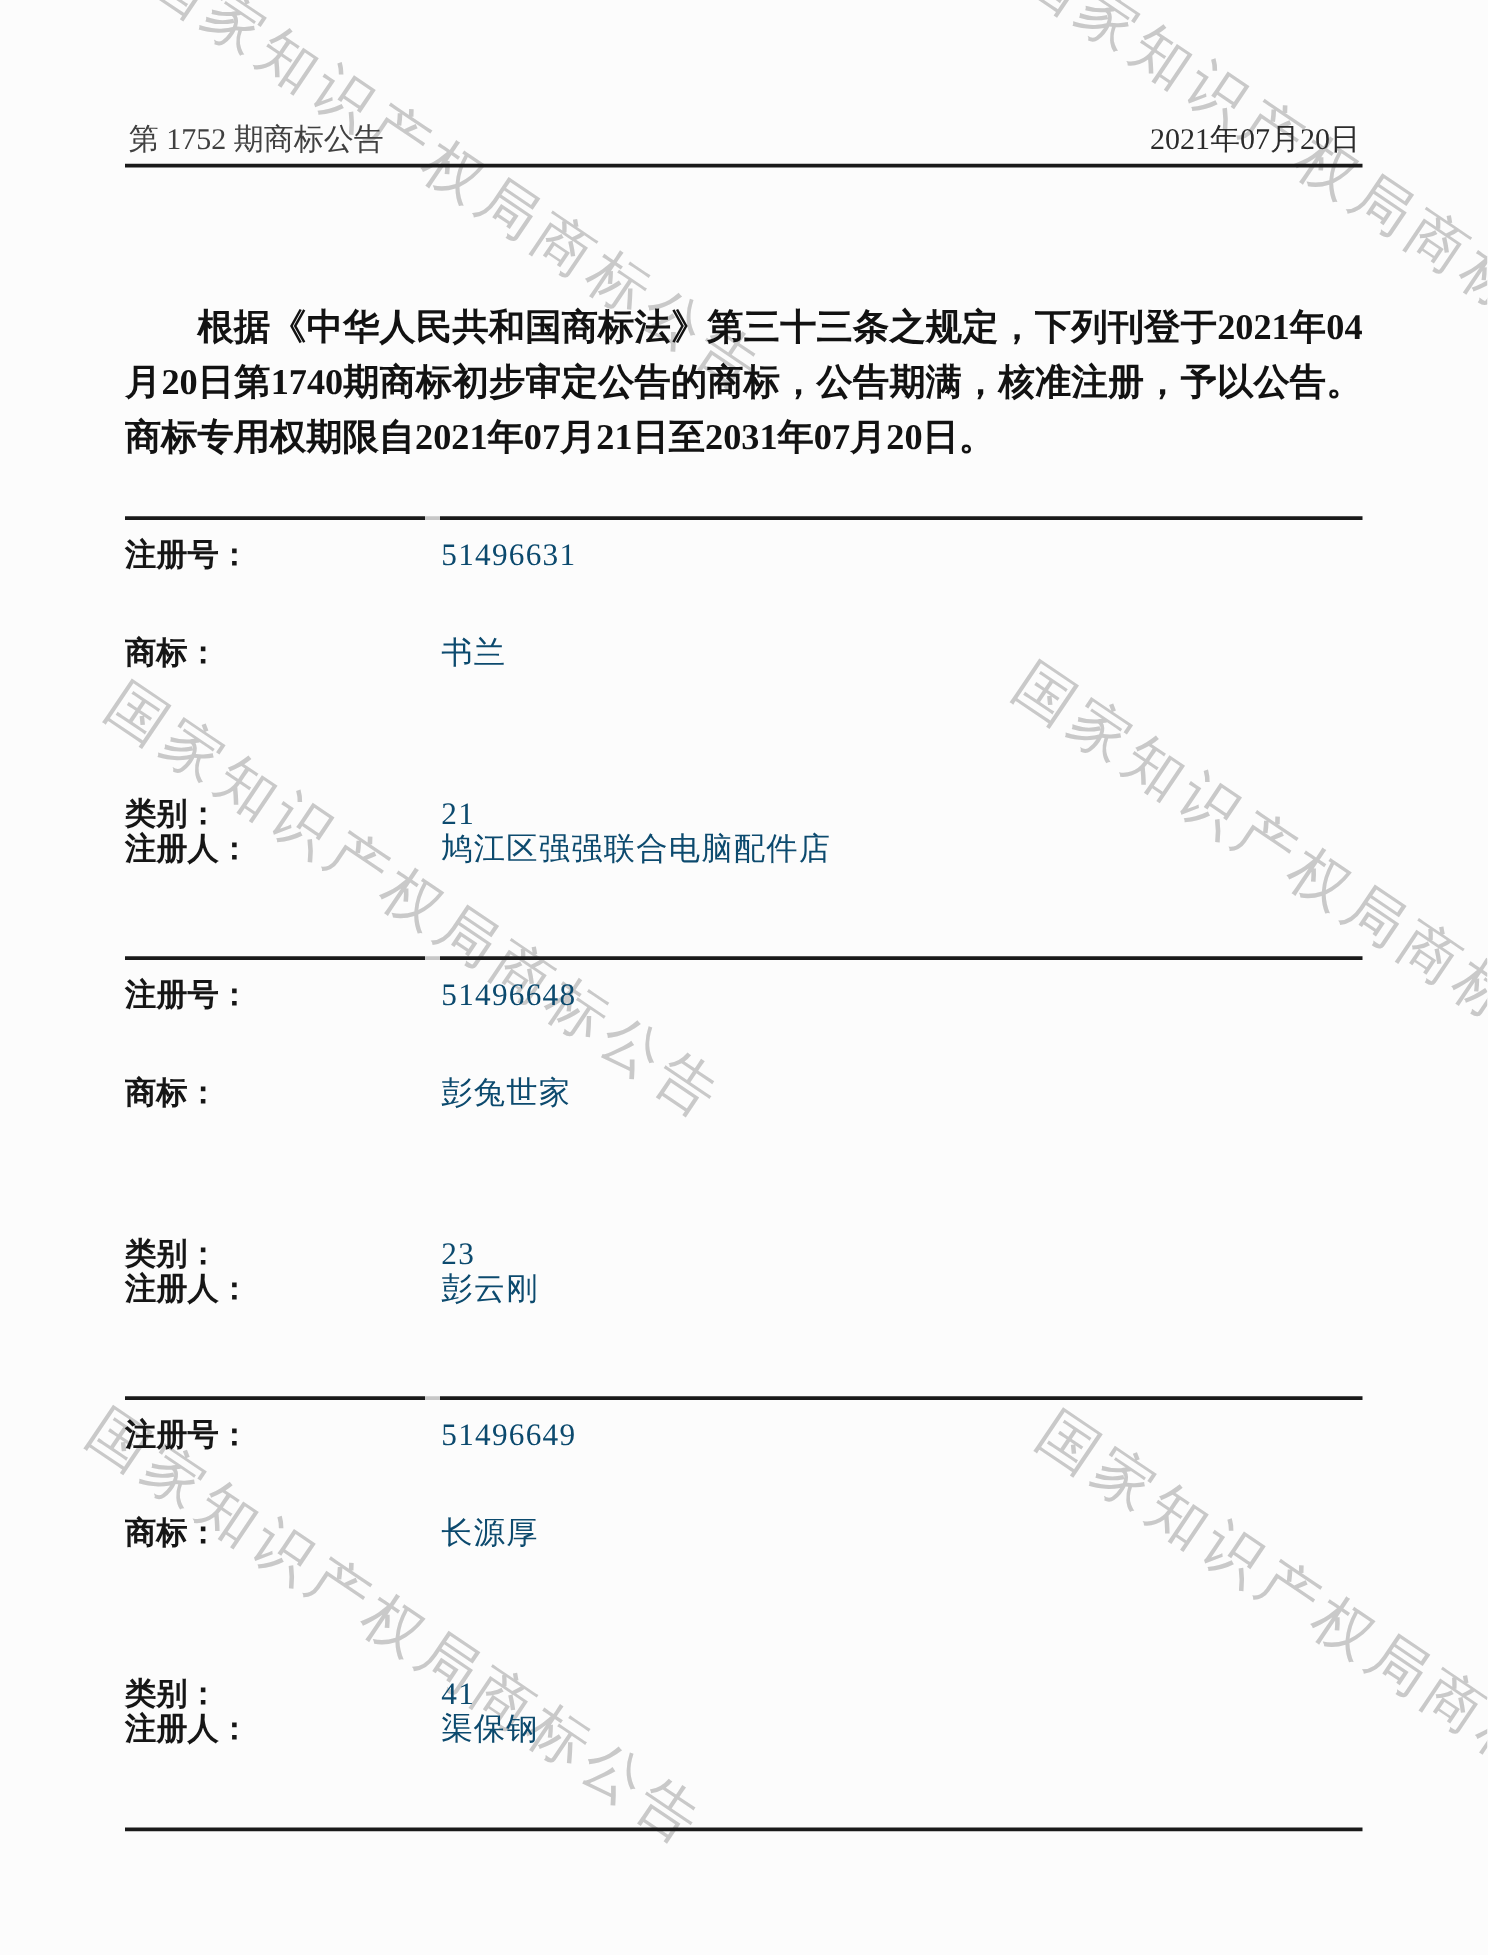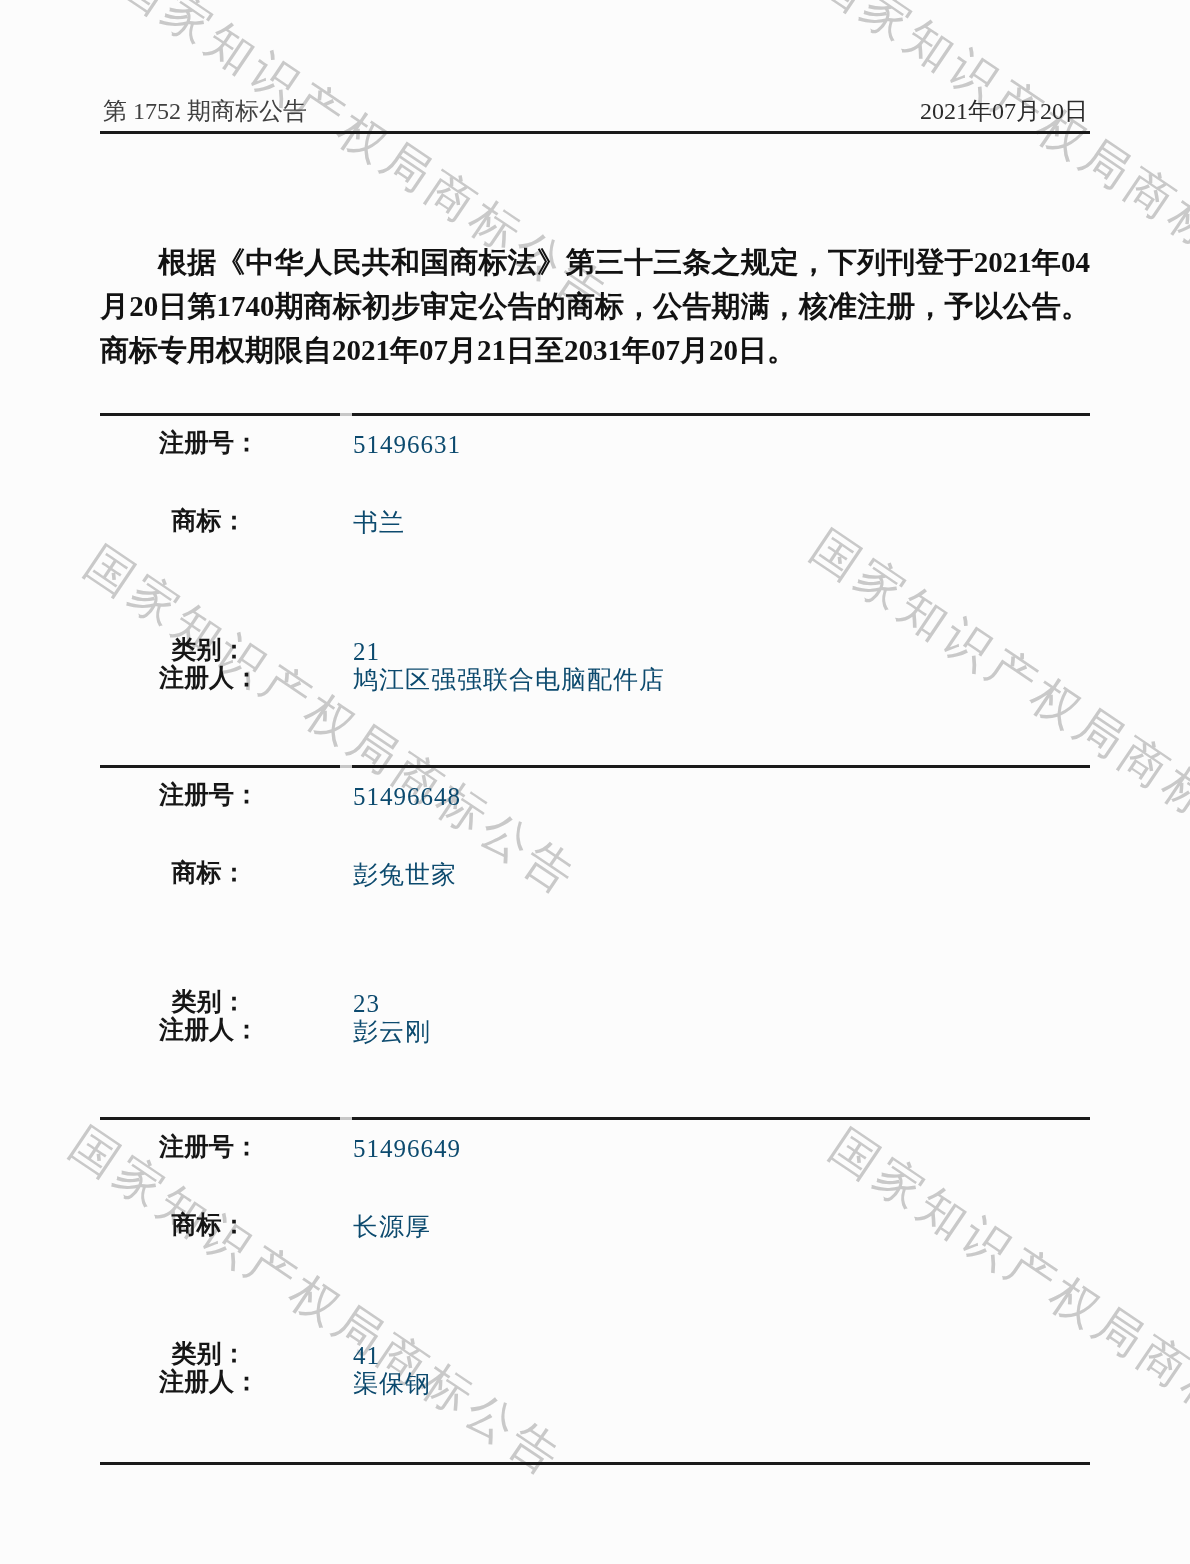--- a/index.html
+++ b/index.html
@@ -118,22 +118,22 @@
     line-height: 28px;
   }
   .row-1 { top: 18px; }
   .row-2 { top: 96px; }
   .row-3 { top: 179px; margin-top: 46px; }
   .row-4 { top: 253px; }
   .field-label {
     position: absolute;
     left: 0;
     width: 218px;
-    text-align: center;
-    font-family: Liberation Mono, monospace;
+    text-align: left;
+    font-family: Liberation Serif, serif;
     font-weight: bold;
     font-size: 25px;
     color: #161616;
   }
   .field-value {
     position: absolute;
     left: 253px;
     font-size: 25px;
     color: #0c4a6e;
     letter-spacing: 1px;

